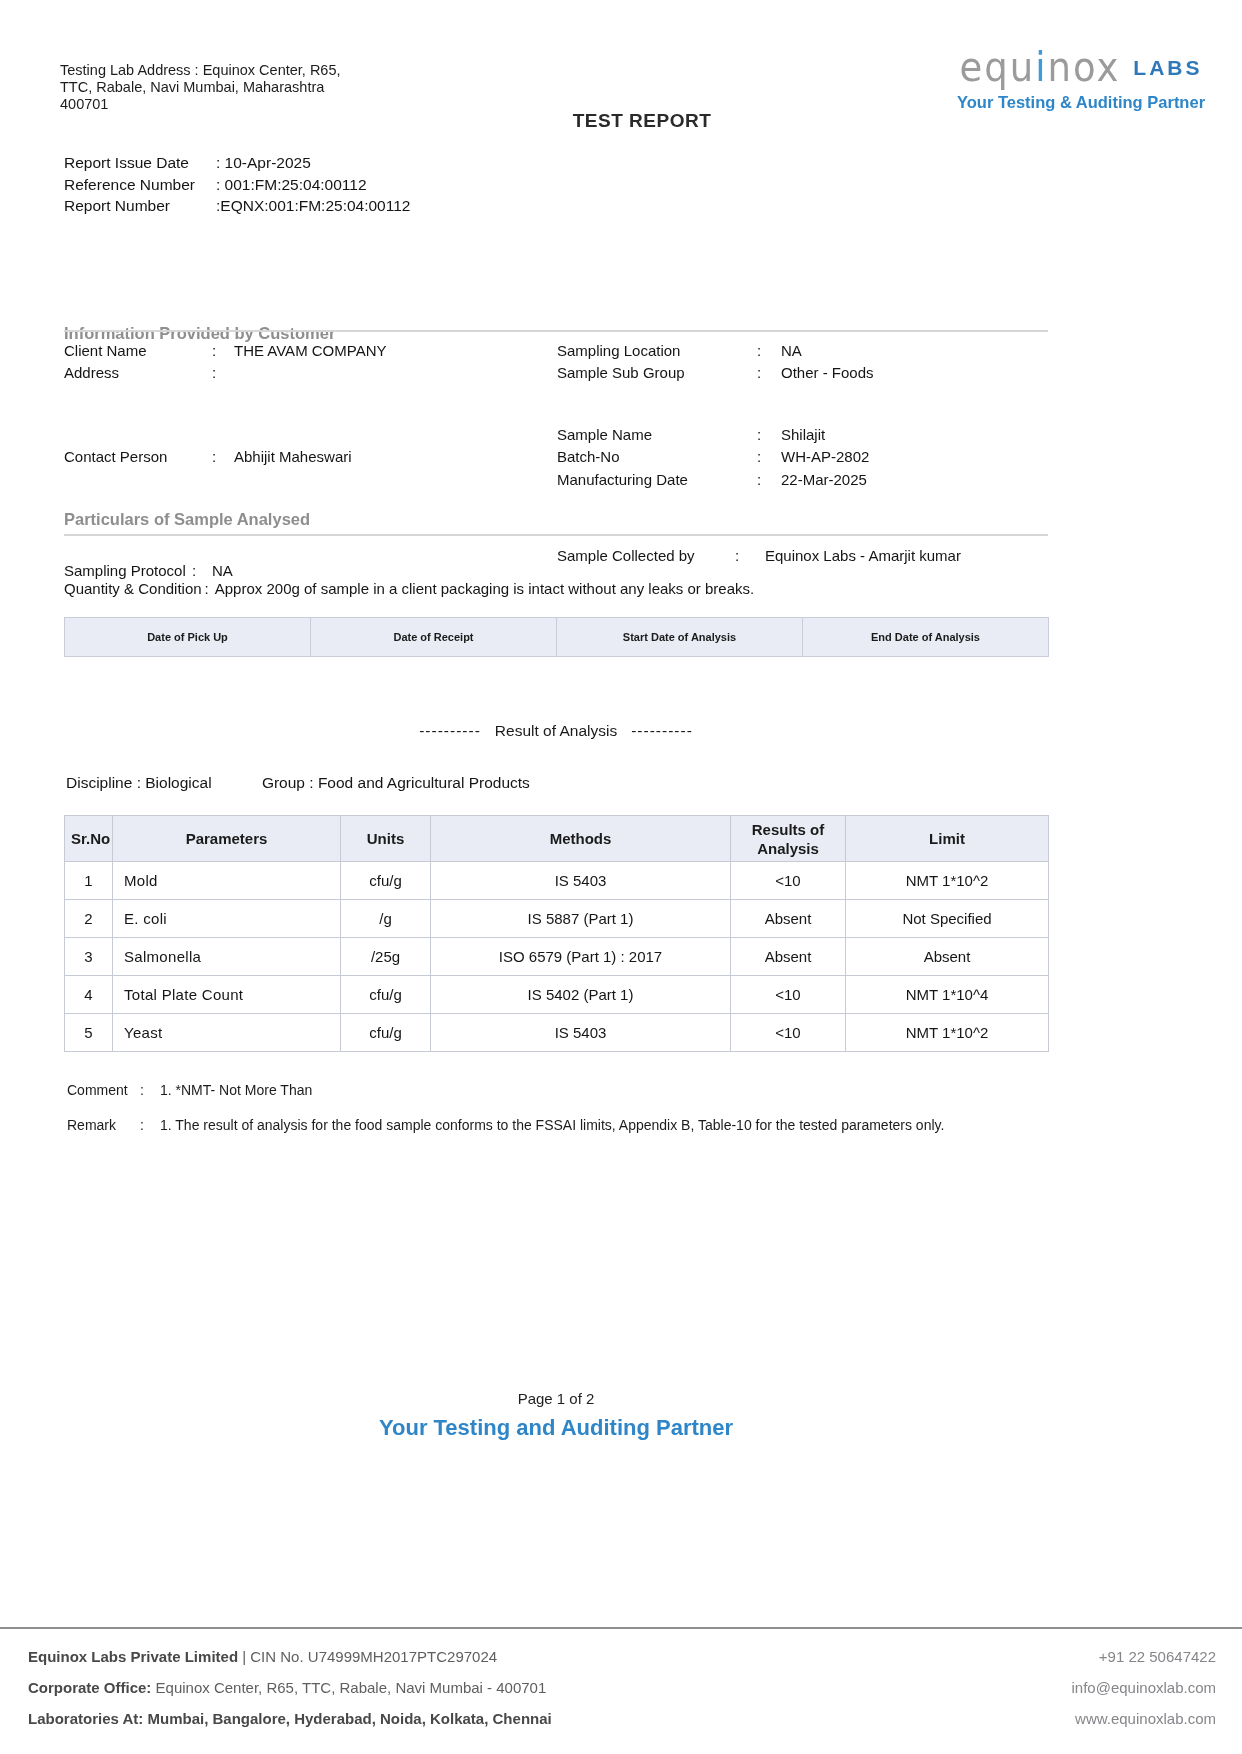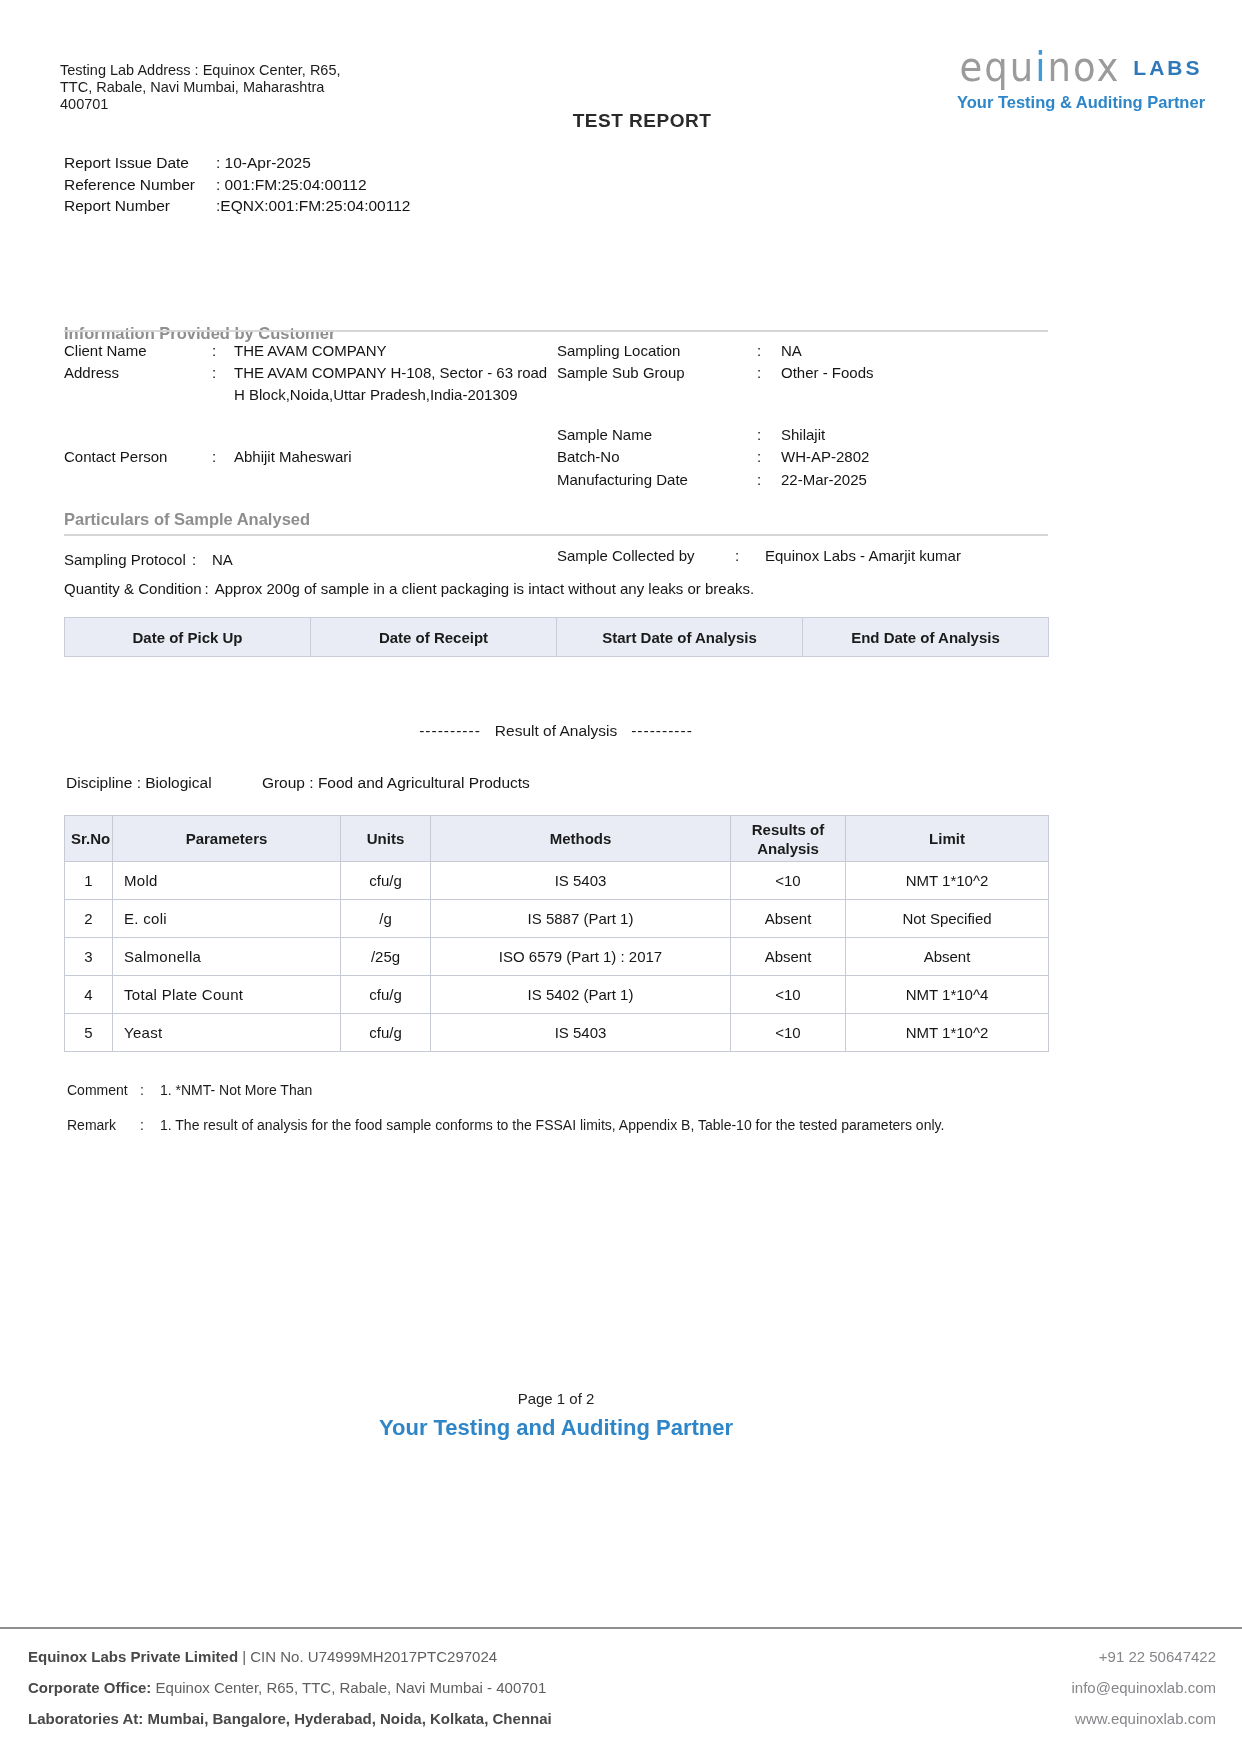--- a/index.html
+++ b/index.html
@@ -66,21 +66,21 @@
   .sp-col { width:20px; }
   .sc-lbl { width:178px; flex:0 0 auto; }
   .sc-col { width:30px; }
   .qty-row { position:absolute; top:580px; left:64px; width:1100px; font-size:15px; }
   .qty-row .q-lbl { margin-right:3px; }
   .qty-row .q-col { margin-right:6px; }
   
   table { border-collapse:collapse; table-layout:fixed; }
   .date-table { position:absolute; top:617px; left:64px; width:984px; }
   .date-table th, .date-table td {
-    border:1px solid #c8cdd9; font-size:15px; text-align:center;
+    border:1px solid #c8cdd9; font-size:11px; text-align:center;
   }
   .date-table th { background:#e9ecf5; height:39px; font-weight:bold; color:#1b1b1b; }
   .date-table td { height:38px; }
   .roa-line {
     position:absolute; top:722px; left:64px; width:984px;
     text-align:center; font-size:15.5px; color:#1b1b1b;
   }
   .roa-line .dash { letter-spacing:1px; }
   .roa-line .roa-title { margin:12px 14px; }
   .discipline-line { position:absolute; top:774px; left:66px; font-size:15.5px; }
@@ -156,21 +156,20 @@
 
   <div class="cust-block">
     <div class="kv abs" style="top:2px; left:0;">
       <span class="cl-lbl">Client Name</span>
       <span class="col cl-col">:</span>
       <span>THE AVAM COMPANY</span>
     </div>
     <div class="kv abs" style="top:24px; left:0;">
       <span class="cl-lbl">Address</span>
       <span class="col cl-col">:</span>
-      <span class="cl-val">THE AVAM COMPANY H-108, Sector - 63 road H Block,Noida,Uttar Pradesh,India-201309</span>
     </div>
     <div class="kv abs" style="top:108px; left:0;">
       <span class="cl-lbl">Contact Person</span>
       <span class="col cl-col">:</span>
       <span>Abhijit Maheswari</span>
     </div>
 
     <div class="kv abs right-x" style="top:2px;">
       <span class="cr-lbl">Sampling Location</span>
       <span class="col cr-col">:</span>
@@ -195,21 +194,21 @@
       <span class="cr-lbl">Manufacturing Date</span>
       <span class="col cr-col">:</span>
       <span>22-Mar-2025</span>
     </div>
   </div>
 
   <div class="section-heading" style="top:510px;">Particulars of Sample Analysed</div>
   <div class="section-rule" style="top:534px;"></div>
 
   <div class="part-block">
-    <div class="kv abs" style="top:4px; left:0;">
+    <div class="kv abs" style="top:15px; left:0;">
       <span class="sp-lbl">Sampling Protocol</span>
       <span class="col sp-col">:</span>
       <span>NA</span>
     </div>
     <div class="kv abs right-x" style="top:0;">
       <span class="sc-lbl">Sample Collected by</span>
       <span class="col sc-col">:</span>
       <span>Equinox Labs - Amarjit kumar</span>
     </div>
   </div>

